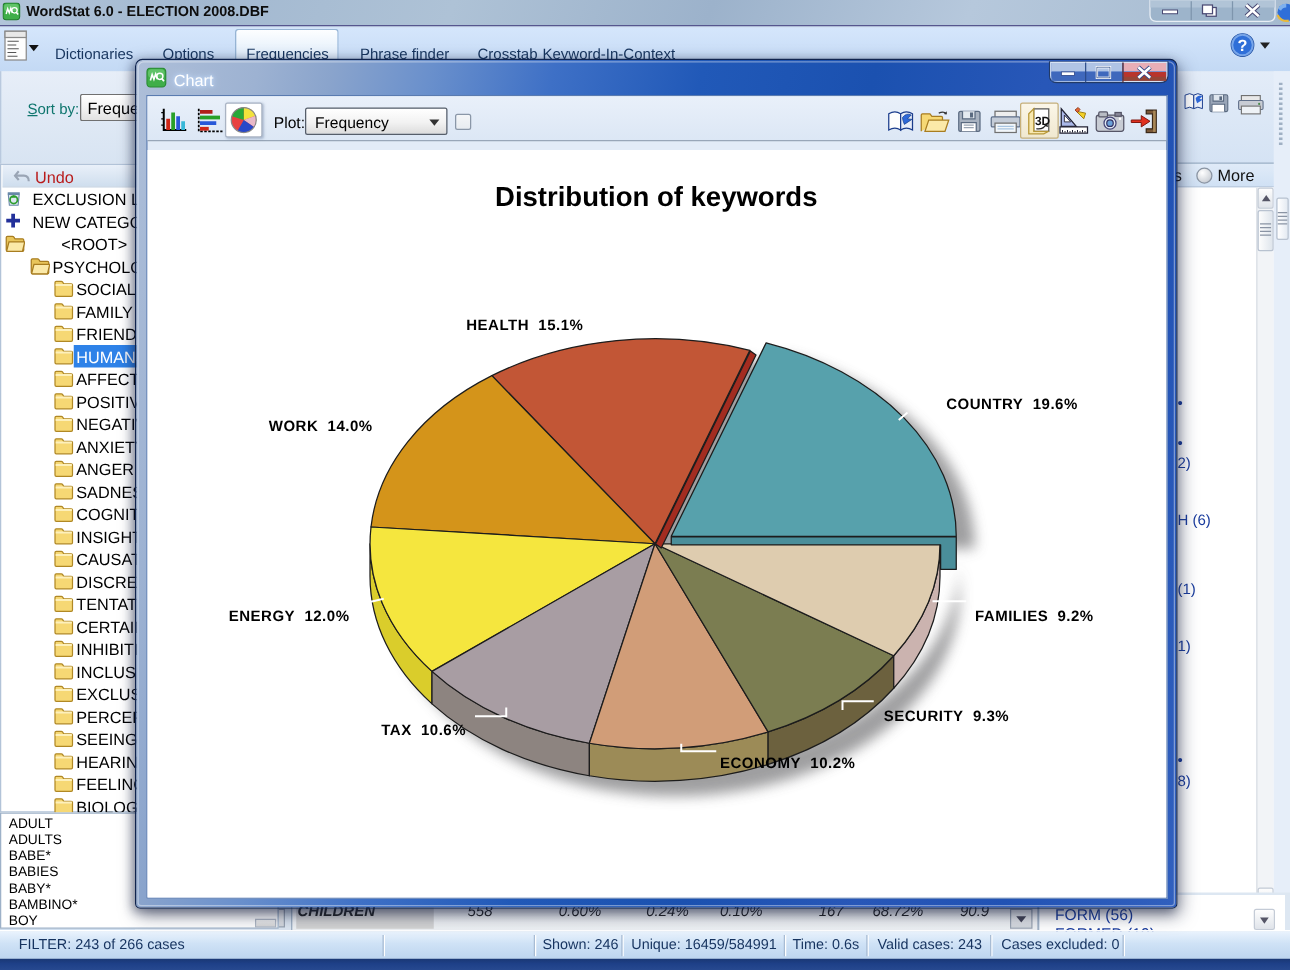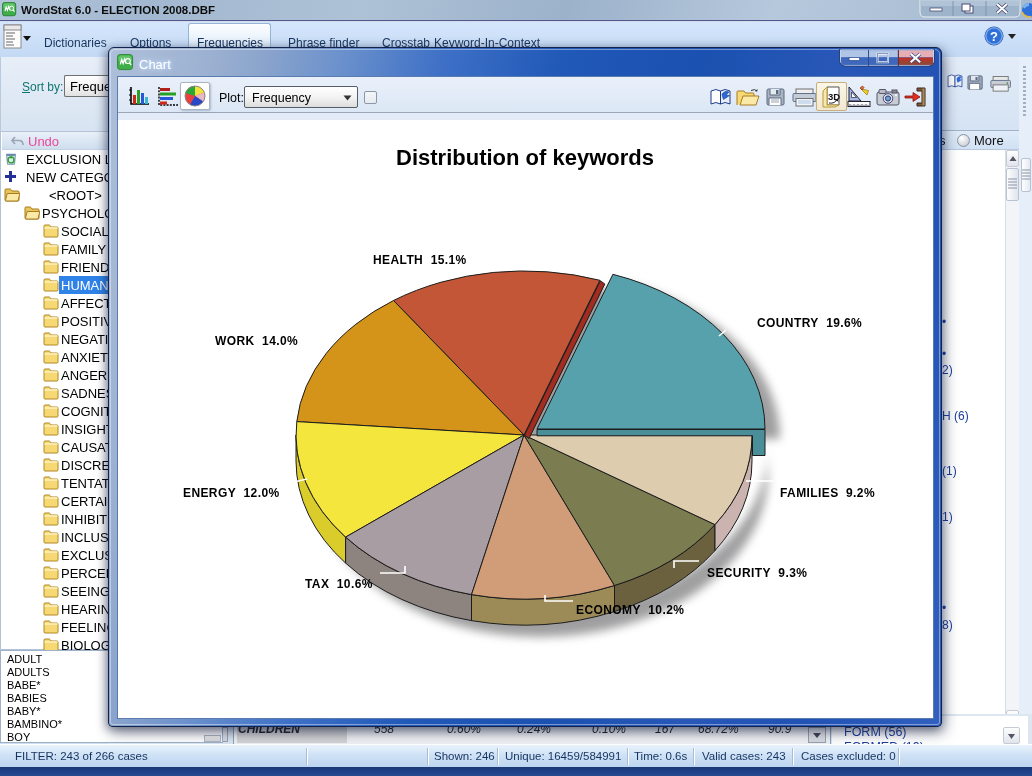--- a/index.html
+++ b/index.html
@@ -121,21 +121,21 @@
         <path d="M1,4 L1,13 Q1,14 2,14 L14,14 Q15,14 15,13 L15,5 Q15,4 14,4 L8,4 L7,2.5 Q6.7,2 6,2 L2,2 Q1,2 1,3 Z" fill="#e8c55a" stroke="#a87d20" stroke-width="1"></path>
         <path d="M3.2,6.5 L15.8,6.5 L14,14 L2,14 Q1.2,14 1.5,13 Z" fill="#fbe9a8" stroke="#a87d20" stroke-width="1"></path>
       </g>
 </defs>
   </svg>
 <div class="abs" id="treepanel">
  <div class="abs" id="undohdr"></div>
  <svg class="abs" style="left:9px;top:3px;" width="15" height="13" viewBox="0 0 15 13">
       <path d="M5,2 L2,5.5 L5,9 M2,5.5 L9,5.5 Q13,5.5 13,10" stroke="#9aa5b5" stroke-width="1.7" fill="none"></path>
     </svg>
- <div class="abs" style="left:27px;top:2px;font-size:13px;color:#ec4899;">Undo</div>
+ <div class="abs" style="left:27px;top:2px;font-size:13px;color:#b91c1c;">Undo</div>
 </div>
 <div class="abs" style="left:0;top:131px;width:112px;height:519px;overflow:hidden;">
  <div class="trow" style="top:19px;">
       <svg style="position:absolute;left:4px;top:2px;" width="14" height="14" viewBox="0 0 16 16">
         <path d="M3,4 L13,4 L12,14 L4,14 Z" fill="#dce8f0" stroke="#6888a8"></path>
         <path d="M2.5,3 L13.5,3" stroke="#6888a8" stroke-width="2"></path>
         <circle cx="8" cy="9" r="3.4" fill="none" stroke="#2e9e2e" stroke-width="1.6"></circle>
         <path d="M8,4.5 L10,7 L6,7 Z" fill="#2e9e2e"></path>
       </svg>
       <span class="t" style="left:26px;">EXCLUSION LIST</span>
@@ -405,21 +405,21 @@
       <path d="M5,6 L9,1 L1,1 Z" fill="#445"></path>
     </svg>
  <div style="position:absolute;left:125px;top:4px;width:1px;height:26px;background:#8fa2b8;"></div>
  <div style="position:absolute;left:126px;top:4px;width:596px;height:26px;background:linear-gradient(#fdfdfd,#eef1f4);"></div>
  <div style="position:absolute;left:129px;top:12px;width:110px;height:17px;background:#d4d4d4;"></div>
  <div style="position:absolute;left:0;top:8px;width:924px;height:18px;font-size:12px;font-style:italic;color:#222;">
   <b style="position:absolute;left:130px;">CHILDREN</b>
   <span style="position:absolute;left:266px;">558</span>
   <span style="position:absolute;left:339px;">0.60%</span>
   <span style="position:absolute;left:409px;">0.24%</span>
-  <span style="position:absolute;left:468px;margin-left:16px;">0.10%</span>
+  <span style="position:absolute;left:468px;">0.10%</span>
   <span style="position:absolute;left:547px;">167</span>
   <span style="position:absolute;left:590px;">68.72%</span>
   <span style="position:absolute;left:660px;">90.9</span>
  </div>
  <div style="position:absolute;left:700px;top:13px;width:18px;height:16px;background:linear-gradient(#f8f8f8,#d4d8de);border:1px solid #9aa4b2;"></div>
  <svg style="position:absolute;left:704px;top:18px;" width="10" height="7">
       <path d="M5,6 L9,1 L1,1 Z" fill="#445"></path>
     </svg>
  <div style="position:absolute;left:722px;top:2px;width:1px;height:28px;background:#8fa2b8;"></div>
  <div style="position:absolute;left:724px;top:2px;width:196px;height:28px;background:#fff;"></div>

